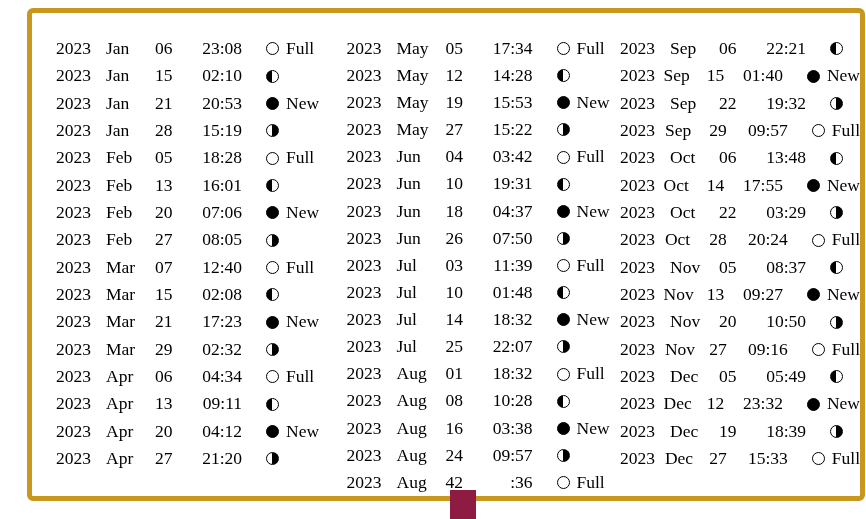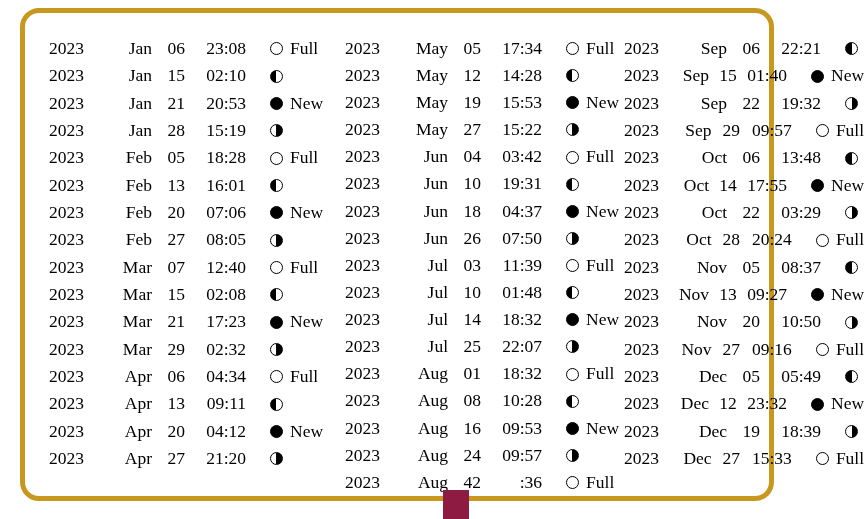--- a/index.html
+++ b/index.html
@@ -10,27 +10,27 @@
   body {
     width: 866px;
     height: 519px;
     font-family: "Liberation Serif", "DejaVu Serif", serif;
     overflow: hidden;
     position: relative;
   }
 
   #moon-panel {
     position: absolute;
-    left: 20px;
+    left: 27px;
     top: 8px;
-    width: 754px;
+    width: 838px;
     height: 493px;
     box-sizing: border-box;
     border: 5px solid #c8981e;
-    border-radius: 19px;
+    border-radius: 6px;
     background: #ffffff;
   }
 
   #columns {
     position: absolute;
     left: 0;
     top: 0;
     right: 0;
     bottom: 0;
     display: flex;
@@ -52,22 +52,22 @@
     display: flex;
     flex-direction: row;
     align-items: center;
     white-space: nowrap;
     font-size: 17.5px;
     color: #000000;
     line-height: 1;
   }
 
   .cell-year  { width: 46px; text-align: left; }
-  .cell-month { width: 42px; text-align: right; margin-left: 15px; }
-  .cell-day   { width: 26px; text-align: right; margin-left: 7px; }
+  .cell-month { width: 42px; text-align: left; margin-left: 4px; }
+  .cell-day   { width: 26px; margin-left: 7px; }
   .cell-time  { width: 52px; text-align: right; margin-left: 9px; }
   .cell-icon  {
     margin-left: 24px;
     display: flex;
     flex-direction: row;
     align-items: center;
   }
 
   
   .moon {
@@ -403,21 +403,21 @@
           <span class="cell-day">08</span>
           <span class="cell-time">10:28</span>
           <span class="cell-icon">
             <span class="moon moon-q1"></span>
           </span>
         </div>
         <div class="phase-row">
           <span class="cell-year">2023</span>
           <span class="cell-month">Aug</span>
           <span class="cell-day">16</span>
-          <span class="cell-time">09:53</span>
+          <span class="cell-time">03:38</span>
           <span class="cell-icon">
             <span class="moon moon-new"></span>
             <span class="phase-label">New</span>
           </span>
         </div>
         <div class="phase-row">
           <span class="cell-year">2023</span>
           <span class="cell-month">Aug</span>
           <span class="cell-day">24</span>
           <span class="cell-time">09:57</span>

